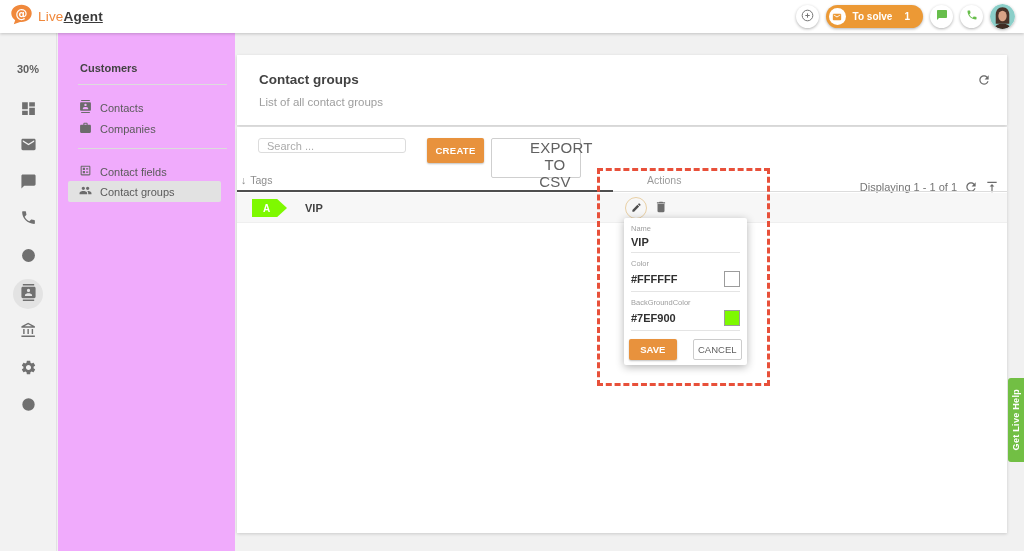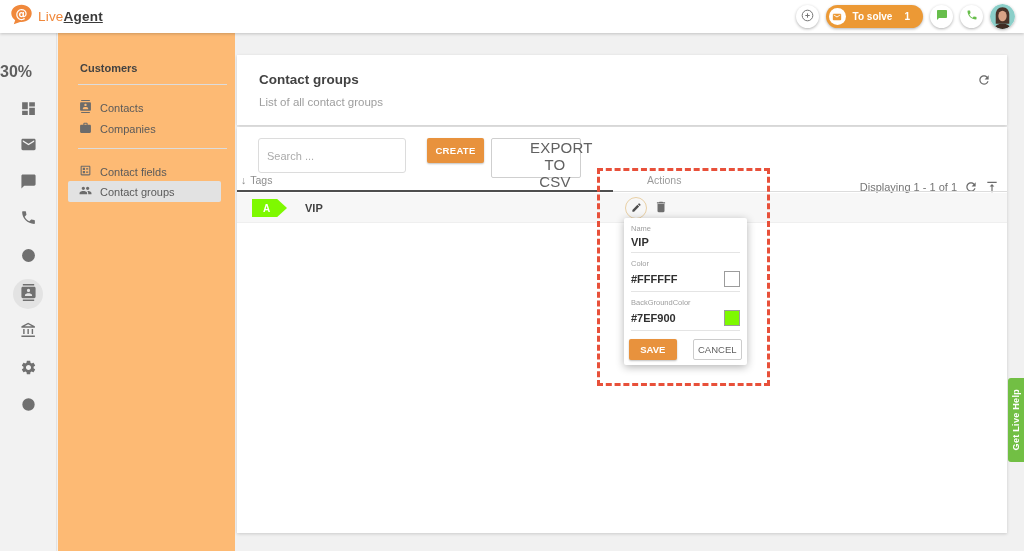--- a/index.html
+++ b/index.html
@@ -26,48 +26,48 @@
                     display:flex; align-items:center; justify-content:center; }
   .tosolve-label, .tosolve-count { color:#fff; font-size:10px; font-weight:700; }
   .tosolve-count { margin-left:5px; }
   .avatar { width:25px; height:25px; border-radius:50%; overflow:hidden;
             box-shadow:0 1px 3px rgba(0,0,0,.3); cursor:pointer; }
   .avatar svg { display:block; width:25px; height:25px; }
 
   
   .rail { position:absolute; left:0; top:33px; bottom:0; width:57px; background:#F2F2F2;
           border-right:1px solid #E2E2E2; z-index:10; }
-  .rail-usage { position:absolute; top:30px; left:0; width:100%; 
-                font-size:16px; font-weight:700; color:#5f5f5f; }
+  .rail-usage { position:absolute; top:30px; left:0; width:100%; text-align:center;
+                font-size:11px; font-weight:700; color:#5f5f5f; }
   .rail-item { position:absolute; left:13px; width:30px; height:30px; border-radius:50%;
                display:flex; align-items:center; justify-content:center; cursor:pointer; }
   .rail-item.active { background:#E3E3E3; }
   .rail-item svg { width:17px; height:17px; fill:#707070; }
 
   
-  .sidenav { position:absolute; left:58px; top:33px; bottom:0; width:177px; background:#fdba74; z-index:9; }
+  .sidenav { position:absolute; left:58px; top:33px; bottom:0; width:177px; background:#f0abfc; z-index:9; }
   .side-title { position:absolute; top:29px; left:22px; font-size:11px; font-weight:700; color:#424242; }
   .side-div { position:absolute; left:20px; right:8px; height:1px; background:#DCDCDC; }
   .side-item { position:absolute; left:10px; right:14px; height:21px; display:flex;
                align-items:center; gap:8px; padding-left:11px; font-size:11px; color:#5a5a5a;
                cursor:pointer; border-radius:2px; }
   .side-item svg { width:13px; height:13px; fill:#6b6b6b; flex-shrink:0; }
   .side-item.active { background:#E2E2E2; }
 
   
   .header-card { position:absolute; left:237px; top:55px; width:770px; height:70px;
                  background:#fff; box-shadow:0 1px 3px rgba(0,0,0,.16); }
   .page-title { position:absolute; left:22px; top:17px; font-size:13.5px; font-weight:700; color:#424242; }
   .page-subtitle { position:absolute; left:22px; top:41px; font-size:11.5px; color:#9e9e9e; }
   .hc-refresh { position:absolute; right:16px; top:18px; background:none; border:none; cursor:pointer; }
   .hc-refresh svg, .icon-btn svg { width:14px; height:14px; fill:#6b6b6b; display:block; }
 
   .table-card { position:absolute; left:237px; top:127px; width:770px; height:406px;
                 background:#fff; box-shadow:0 1px 3px rgba(0,0,0,.16); }
-  .search-input { position:absolute; left:21px; top:11px; width:148px; height:35px;
+  .search-input { position:absolute; left:21px; top:11px; width:148px; height:15px;
                   border:1px solid #DCDCDC; border-radius:3px; padding:0 8px; font-size:11px;
                   color:#444; background:#fff; font-family:"Liberation Sans",sans-serif; }
   .search-input::placeholder { color:#ABABAB; }
   .create-btn { position:absolute; left:190px; top:11px; width:57px; height:25px; background:#E8923D;
                 color:#fff; font-size:9.5px; font-weight:700; border:none; border-radius:2px;
                 box-shadow:0 1px 2px rgba(0,0,0,.25); cursor:pointer; letter-spacing:.3px; }
   .export-btn { position:absolute; left:254px; top:11px; width:90px; height:40px; background:#fff;
                 color:#616161; font-size:15px; border:1px solid #CFCFCF; border-radius:2px;
                 cursor:pointer; letter-spacing:.2px;padding-left:38px; }
   .display-area { position:absolute; right:8px; top:11px; height:25px; display:flex;

